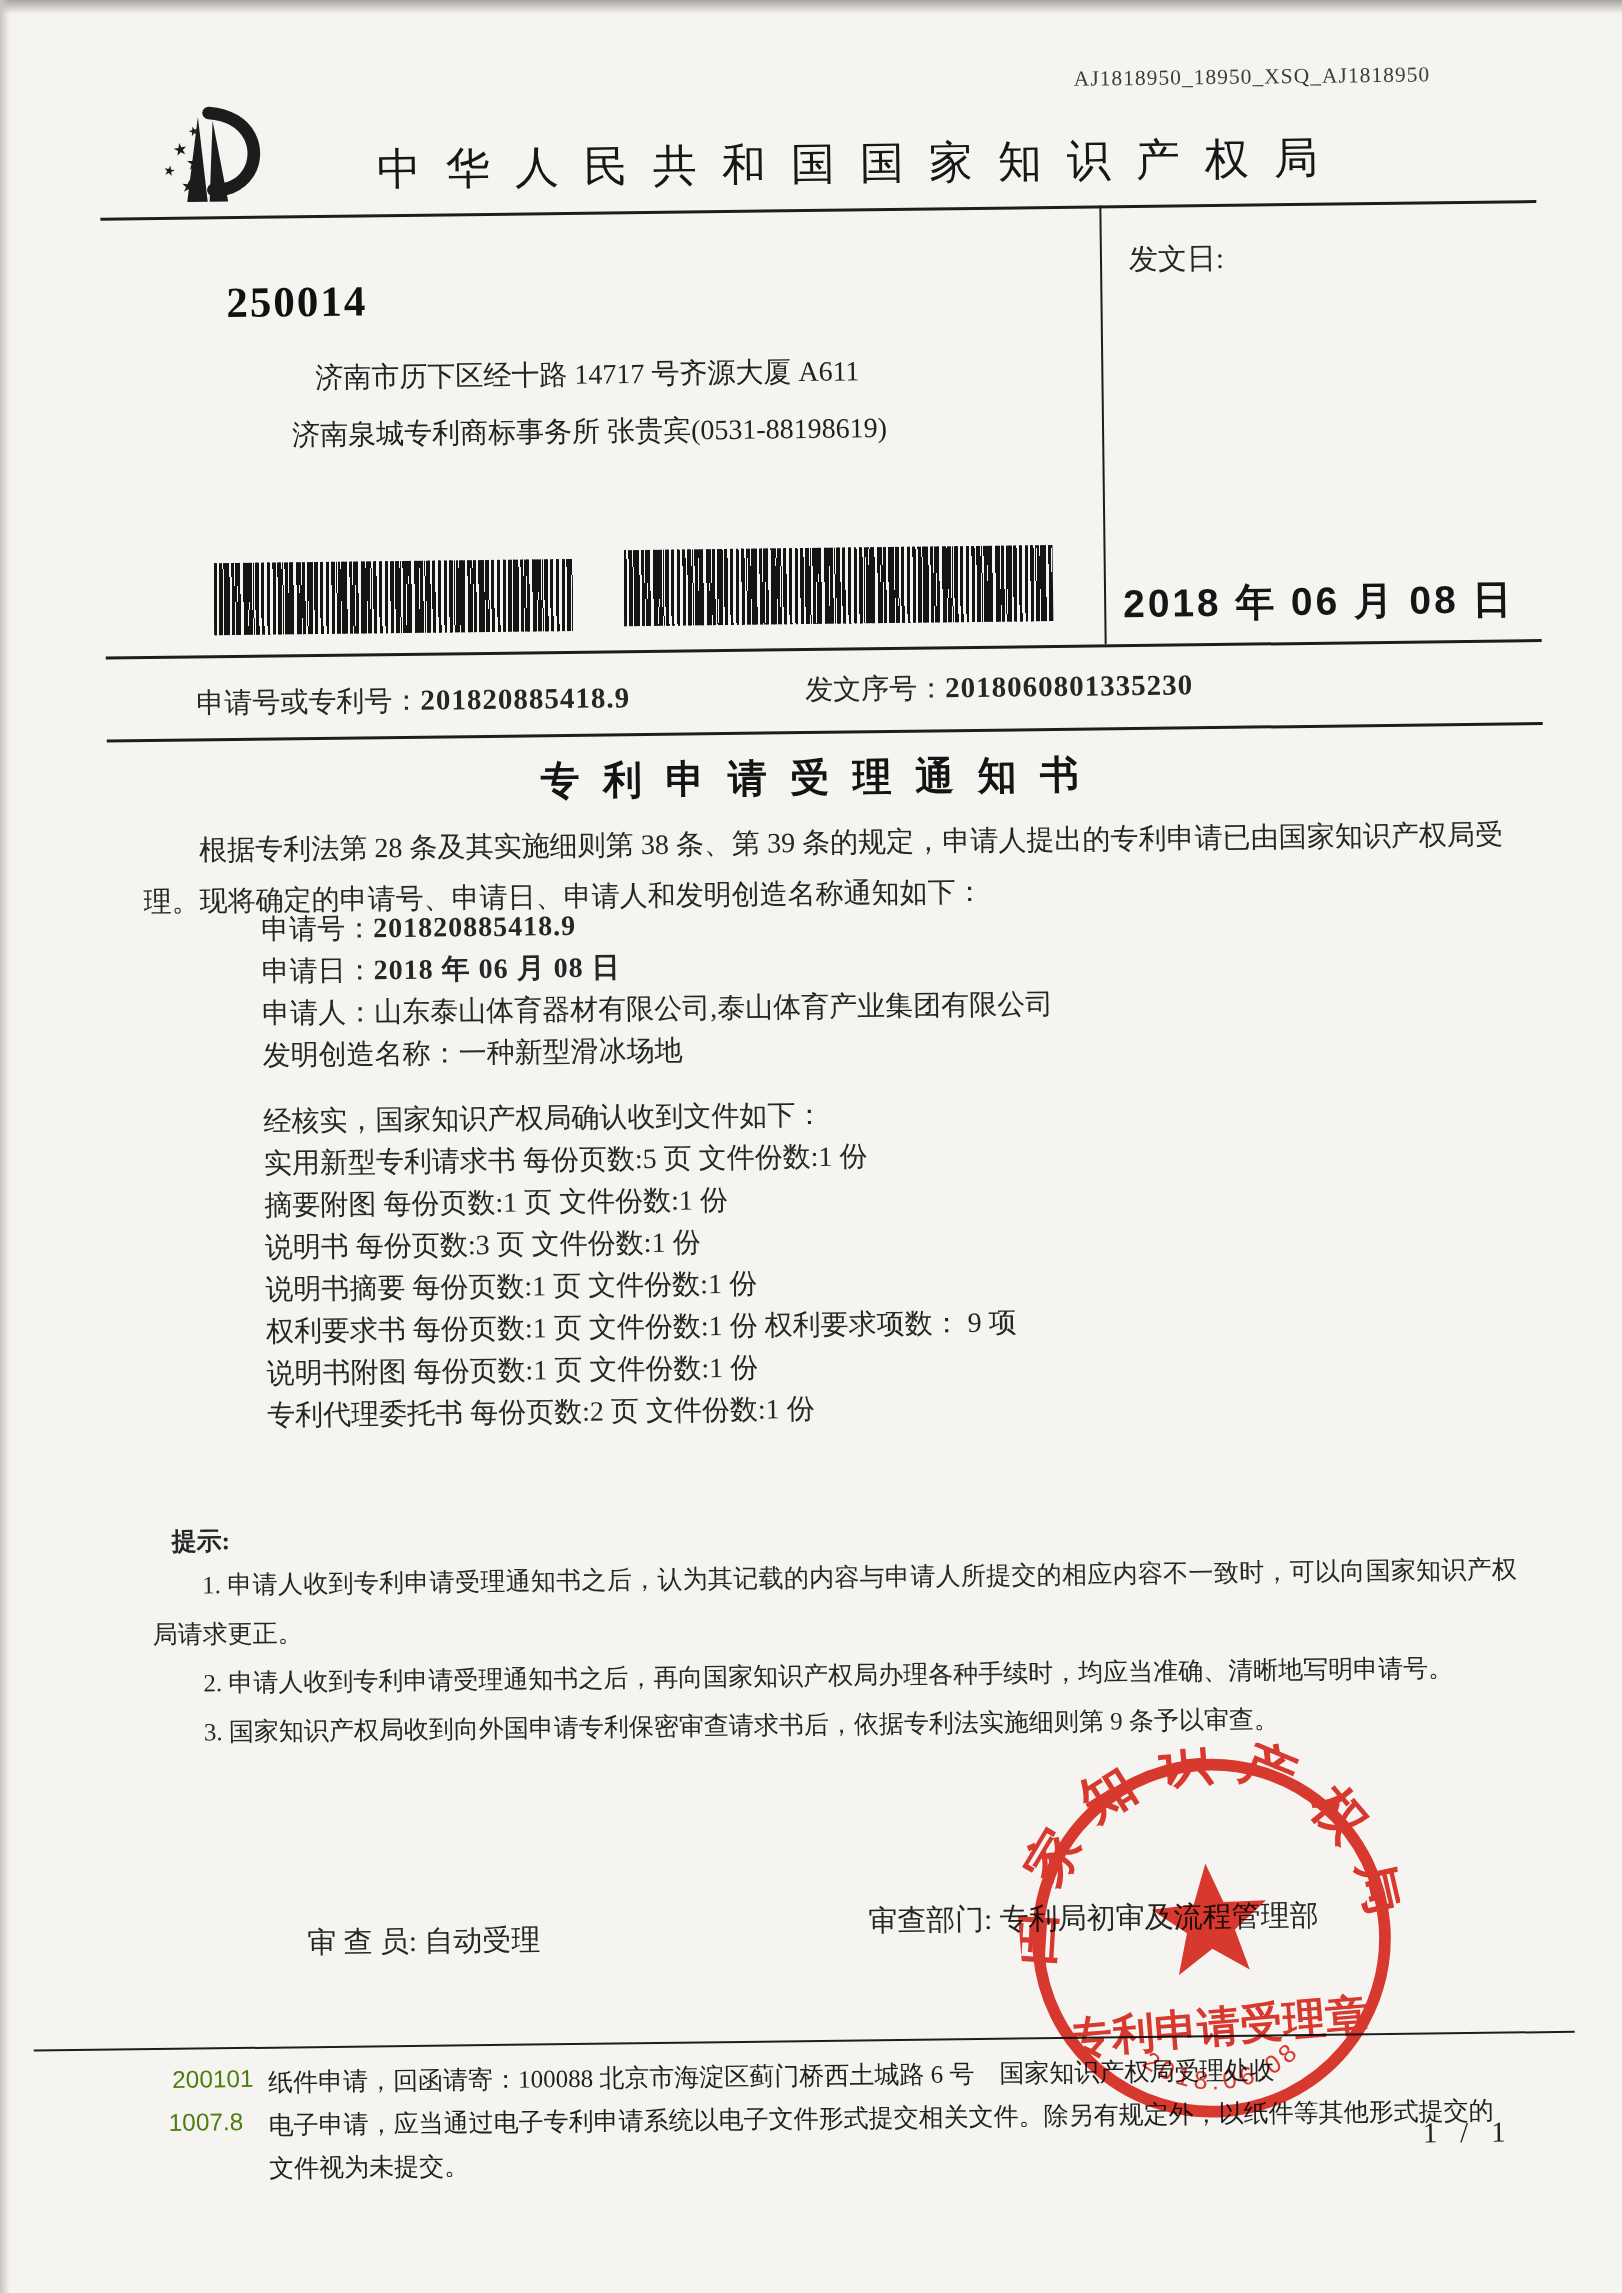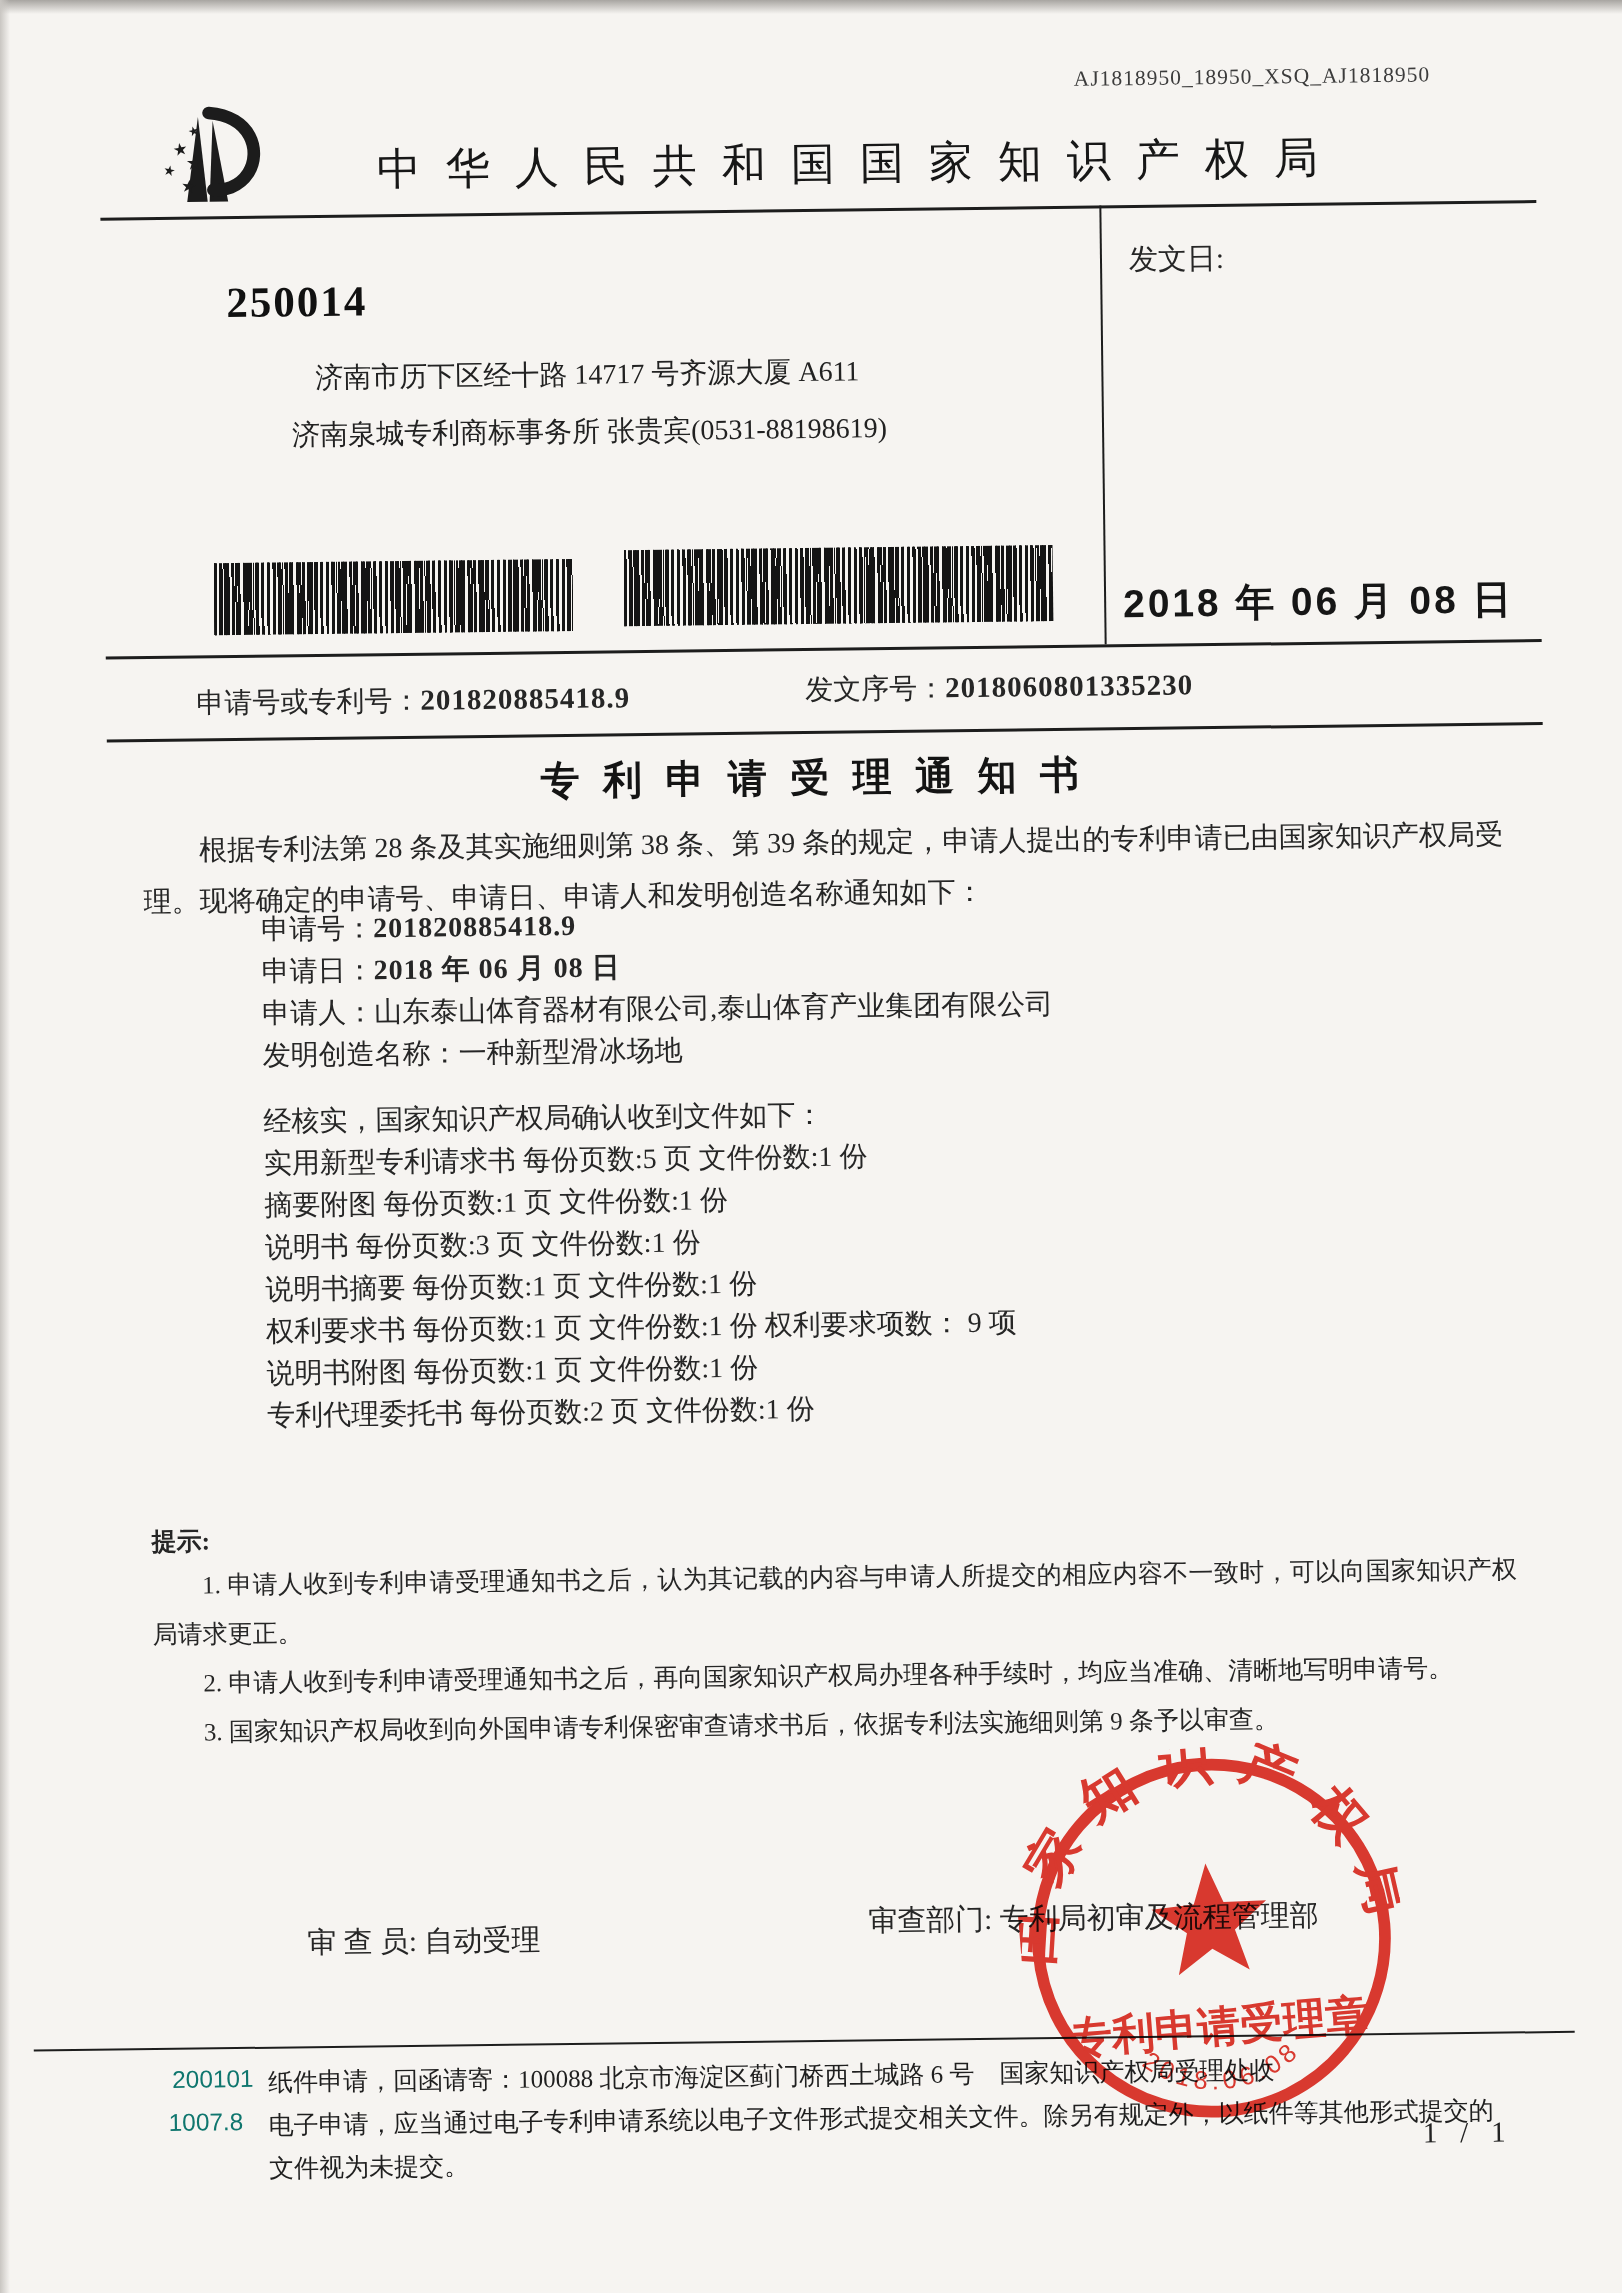--- a/index.html
+++ b/index.html
@@ -29,26 +29,26 @@
        repeating-linear-gradient(90deg,#141414 0 2px,rgba(0,0,0,0) 2px 10.7px),
        repeating-linear-gradient(90deg,#141414 0 1px,rgba(0,0,0,0) 1px 4.9px);}
   .numrow-label{font-size:28px;}
   .numrow-value{font-size:29px;font-weight:bold;letter-spacing:1px;}
   .notice-title{width:100%;text-align:center;font-size:39px;font-weight:bold;
         letter-spacing:23.4px;text-indent:23.4px;color:#141414;}
   .intro{width:1360px;font-size:28px;line-height:51px;text-indent:2em;text-align:justify;}
   .detail-line{font-size:28px;line-height:42px;white-space:nowrap;}
   .detail-line b{letter-spacing:1px;}
   .received-line{font-size:28px;line-height:42px;white-space:nowrap;}
-  .tips-heading{font-size:25px;font-weight:bold;}
+  .tips-heading{font-size:25px;font-weight:bold;margin-left:20px;}
   .tip{width:1365px;font-size:25px;line-height:49px;text-indent:2em;text-align:justify;}
   .signoff{font-size:29px;white-space:nowrap;}
   .seal-wrap{position:absolute;left:1008px;top:1752px;width:382px;height:382px;
         mix-blend-mode:multiply;opacity:.92;transform:rotate(-4deg);}
-  .footer-code{font-size:24.4px;font-family:"Liberation Sans","DejaVu Sans",sans-serif;color:#0f766e;}
+  .footer-code{font-size:24.4px;font-family:"Liberation Sans","DejaVu Sans",sans-serif;color:#4d7c0f;}
   .footer-line{font-size:25px;white-space:nowrap;color:#1f1f1f;}
   .page-num{font-size:29px;letter-spacing:7.8px;color:#222;}
   [data-name$="-icon"] svg{display:block;}
 </style>
 </head>
 <body>
 
 <div class="page" data-name="patent-acceptance-notice-page">
   <div class="scan-edge-top" data-name="scan-edge"></div>
   <div class="scan-edge-left" data-name="scan-edge"></div>

